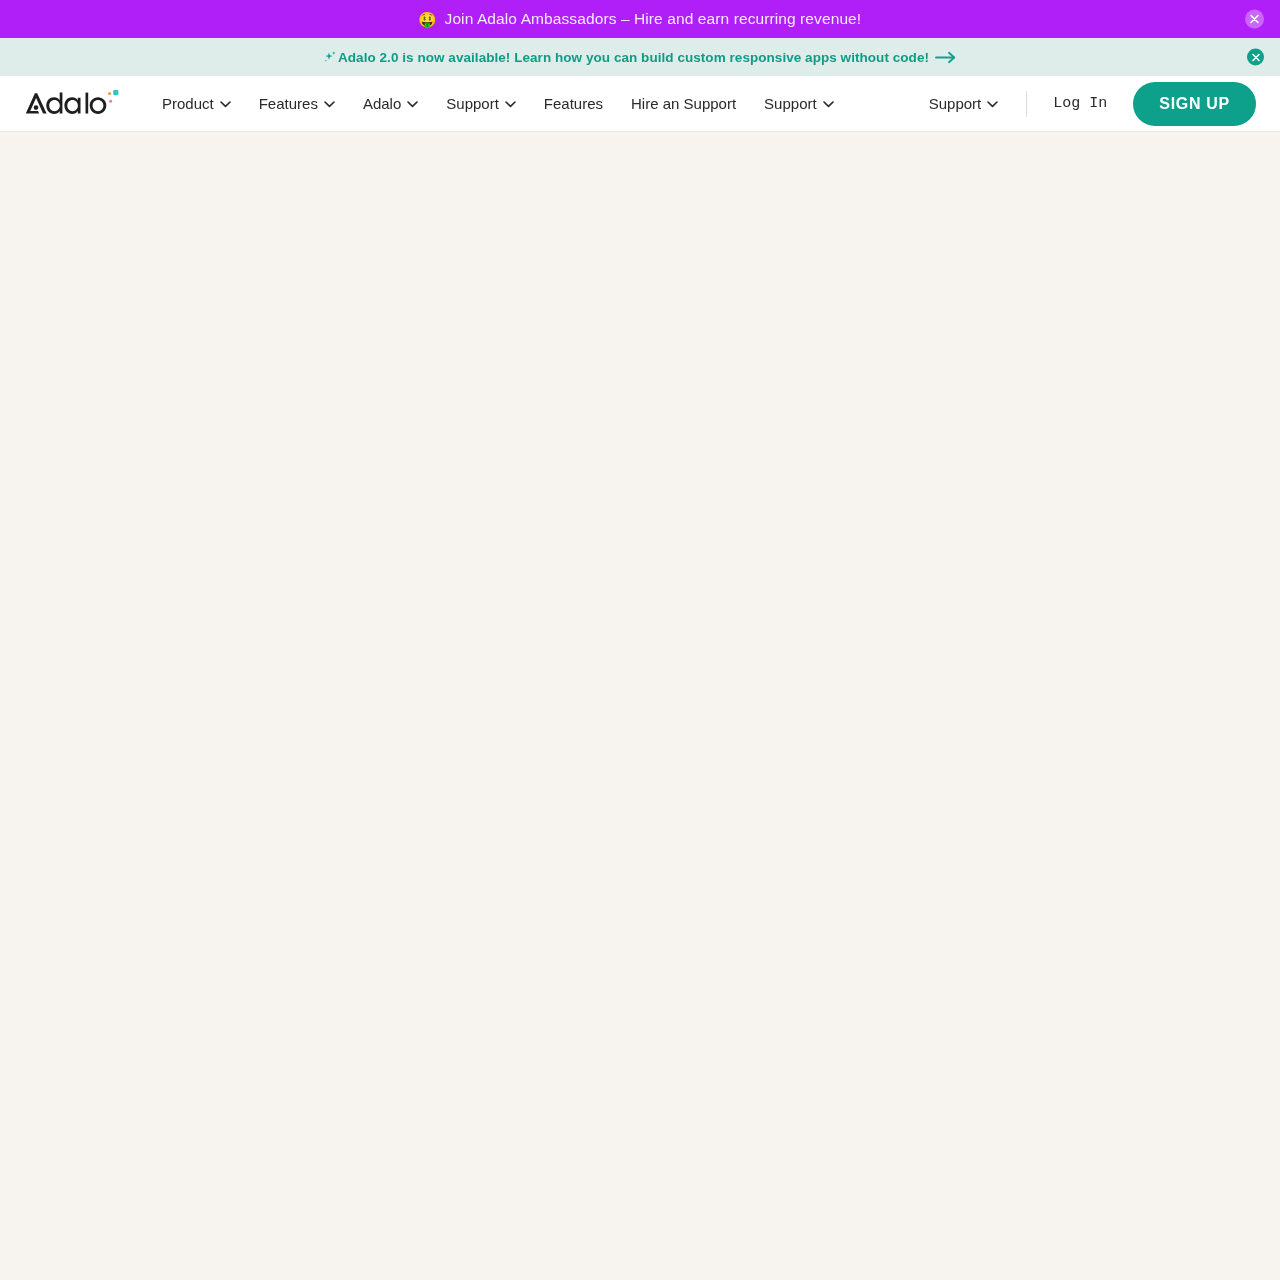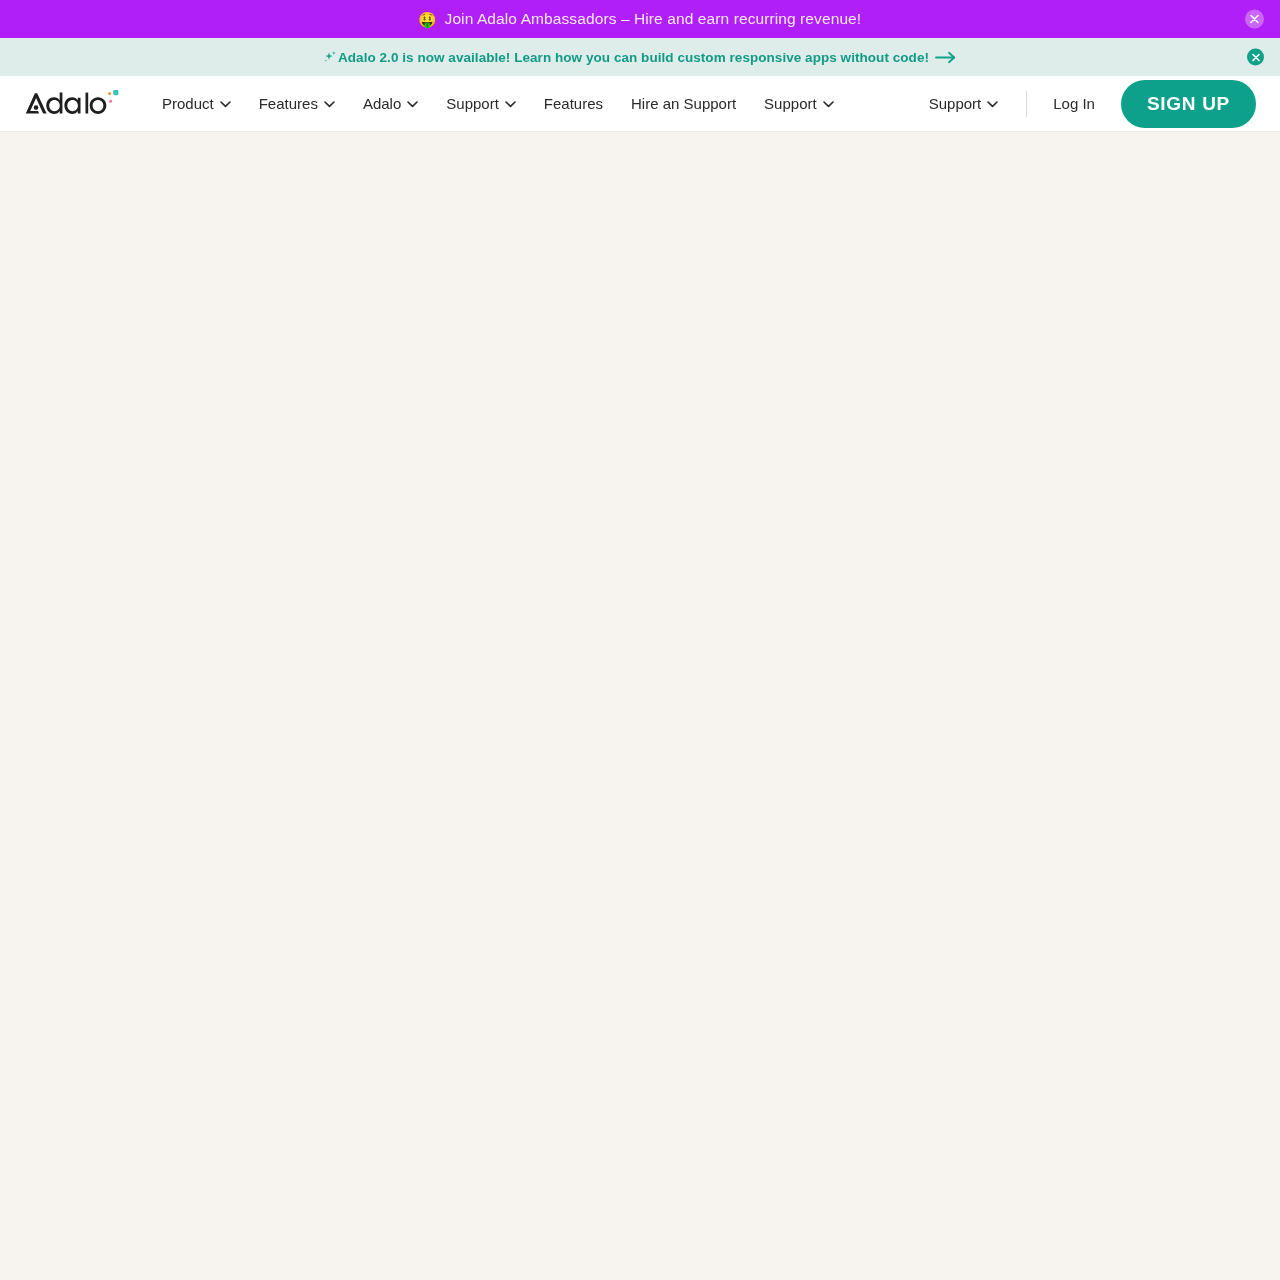--- a/index.html
+++ b/index.html
@@ -152,26 +152,27 @@
     margin: 0 14px;
     flex-shrink: 0;
   }
   .login-link {
     font-size: 15px;
     color: #2A2A2A;
     cursor: pointer;
     padding: 8px 12px;
     white-space: nowrap;
     text-decoration: none;
+    font-family: Liberation Mono, monospace;
   }
   .signup-btn {
     margin-left: 14px;
     background: #0DA08A;
     color: #FFFFFF;
-    font-size: 19px;
+    font-size: 16px;
     font-weight: bold;
     letter-spacing: 0.7px;
     border: none;
     border-radius: 999px;
     padding: 13px 26px;
     cursor: pointer;
     white-space: nowrap;
     font-family: "Liberation Sans", sans-serif;
   }
 

